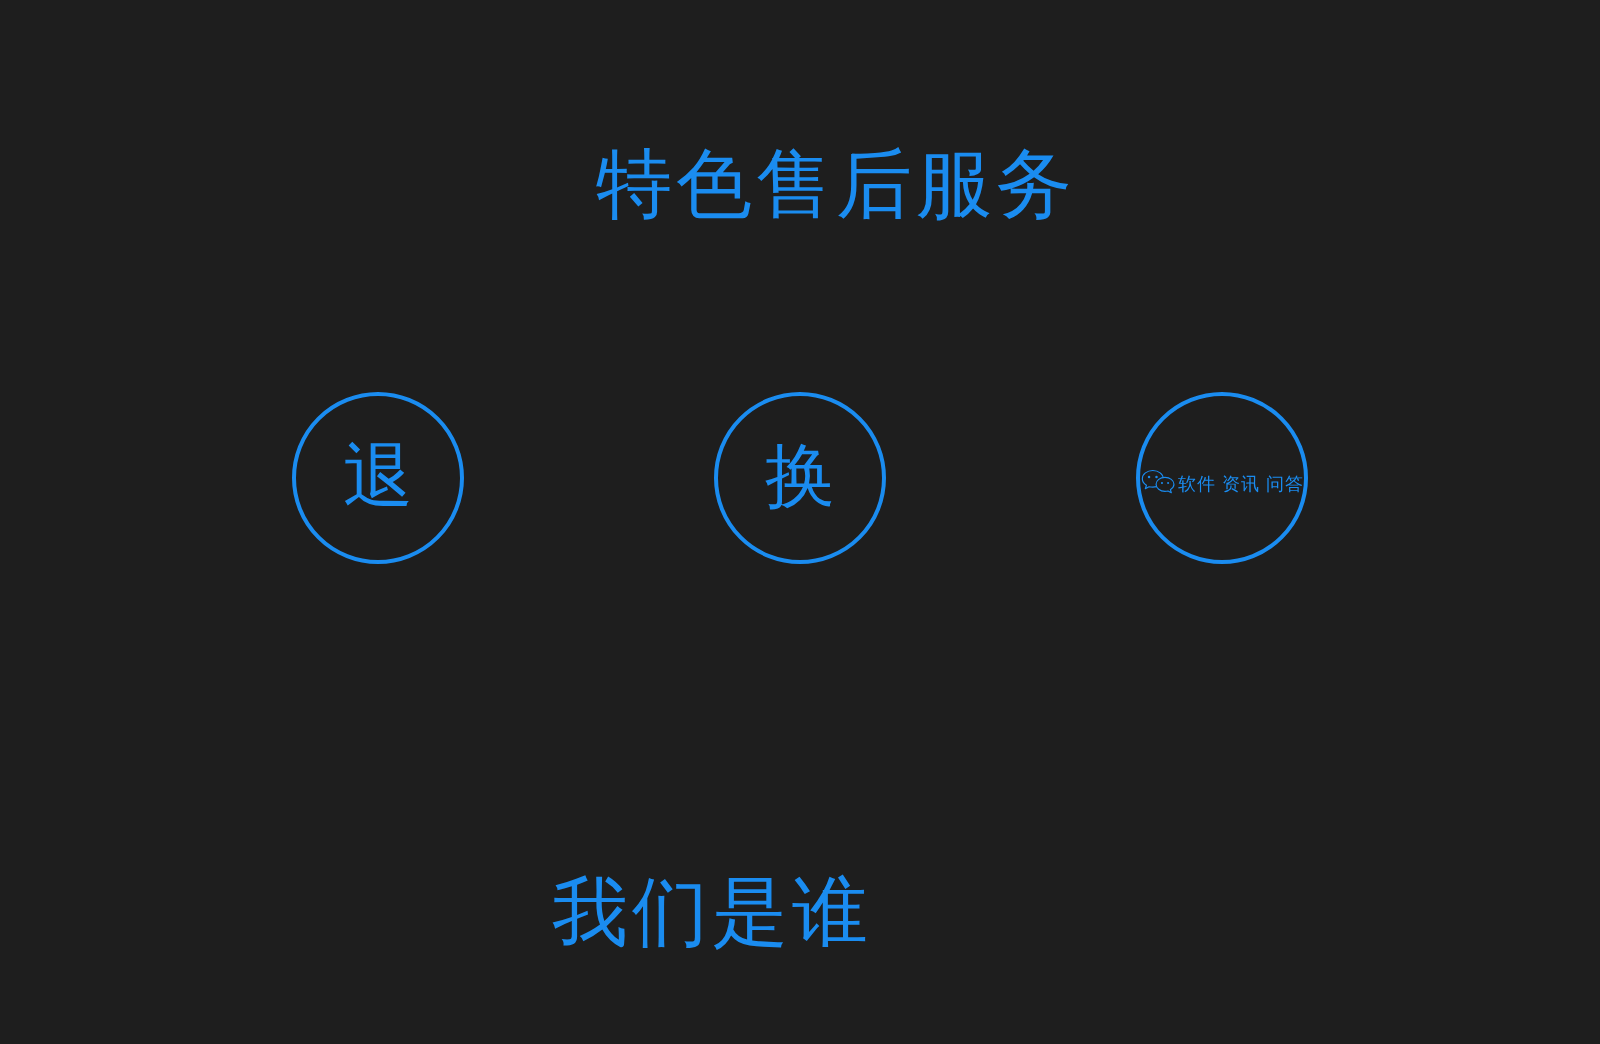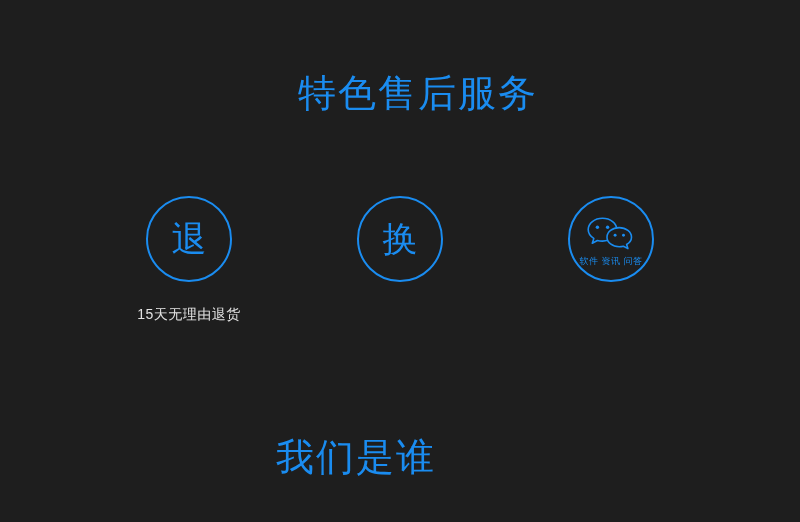--- a/index.html
+++ b/index.html
@@ -80,21 +80,20 @@
     line-height: 40px;
     font-weight: 400;
     letter-spacing: 0;
     white-space: nowrap;
     display: block;
   }
 
   
   .wechat-wrap {
     display: flex;
-    flex-direction: column;
     align-items: center;
     justify-content: center;
     width: 100%;
     height: 100%;
     padding-top: 4px;
     box-sizing: border-box;
     text-align: right;
   }
   .wechat-icon {
     display: block;
@@ -140,21 +139,20 @@
 <div class="page">
 
   <div class="section-title">特色售后服务</div>
 
   <div class="services-row">
 
     <div class="service-item pos-1">
       <div class="circle">
         <span class="circle-glyph">退</span>
       </div>
-      <div class="service-caption">15天无理由退货</div>
     </div>
 
     <div class="service-item pos-2">
       <div class="circle">
         <span class="circle-glyph">换</span>
       </div>
     </div>
 
     <div class="service-item pos-3">
       <div class="circle">

